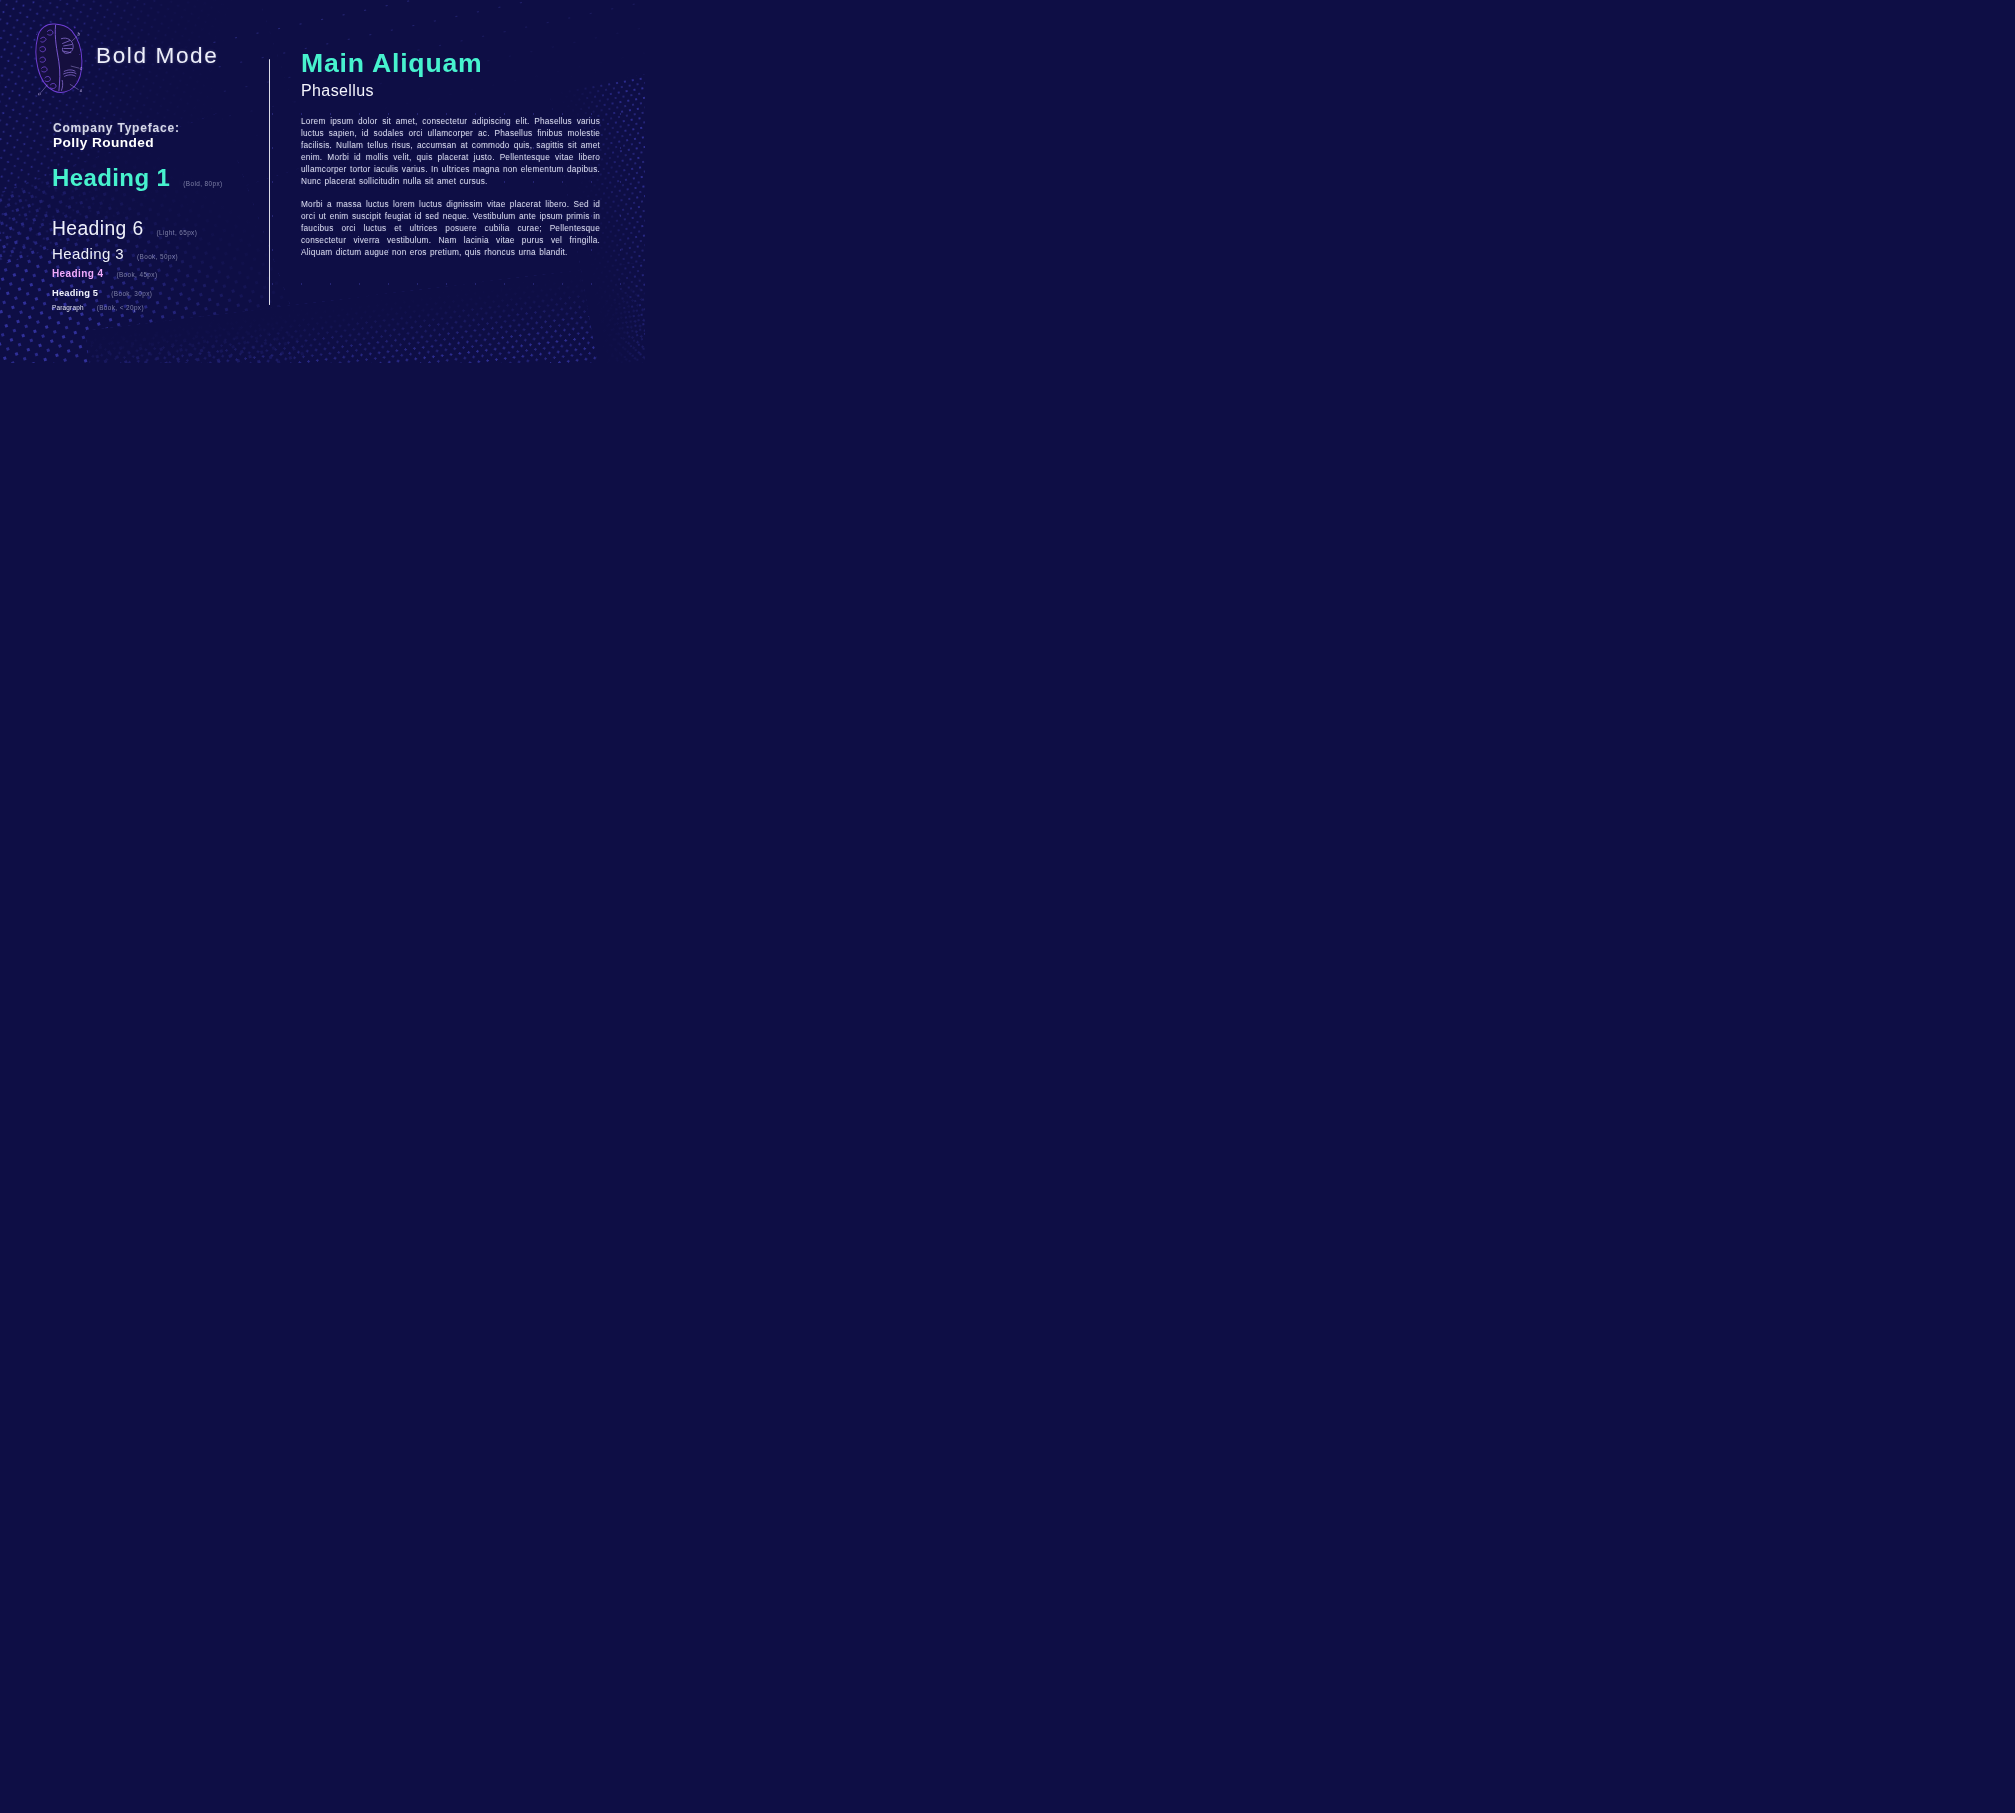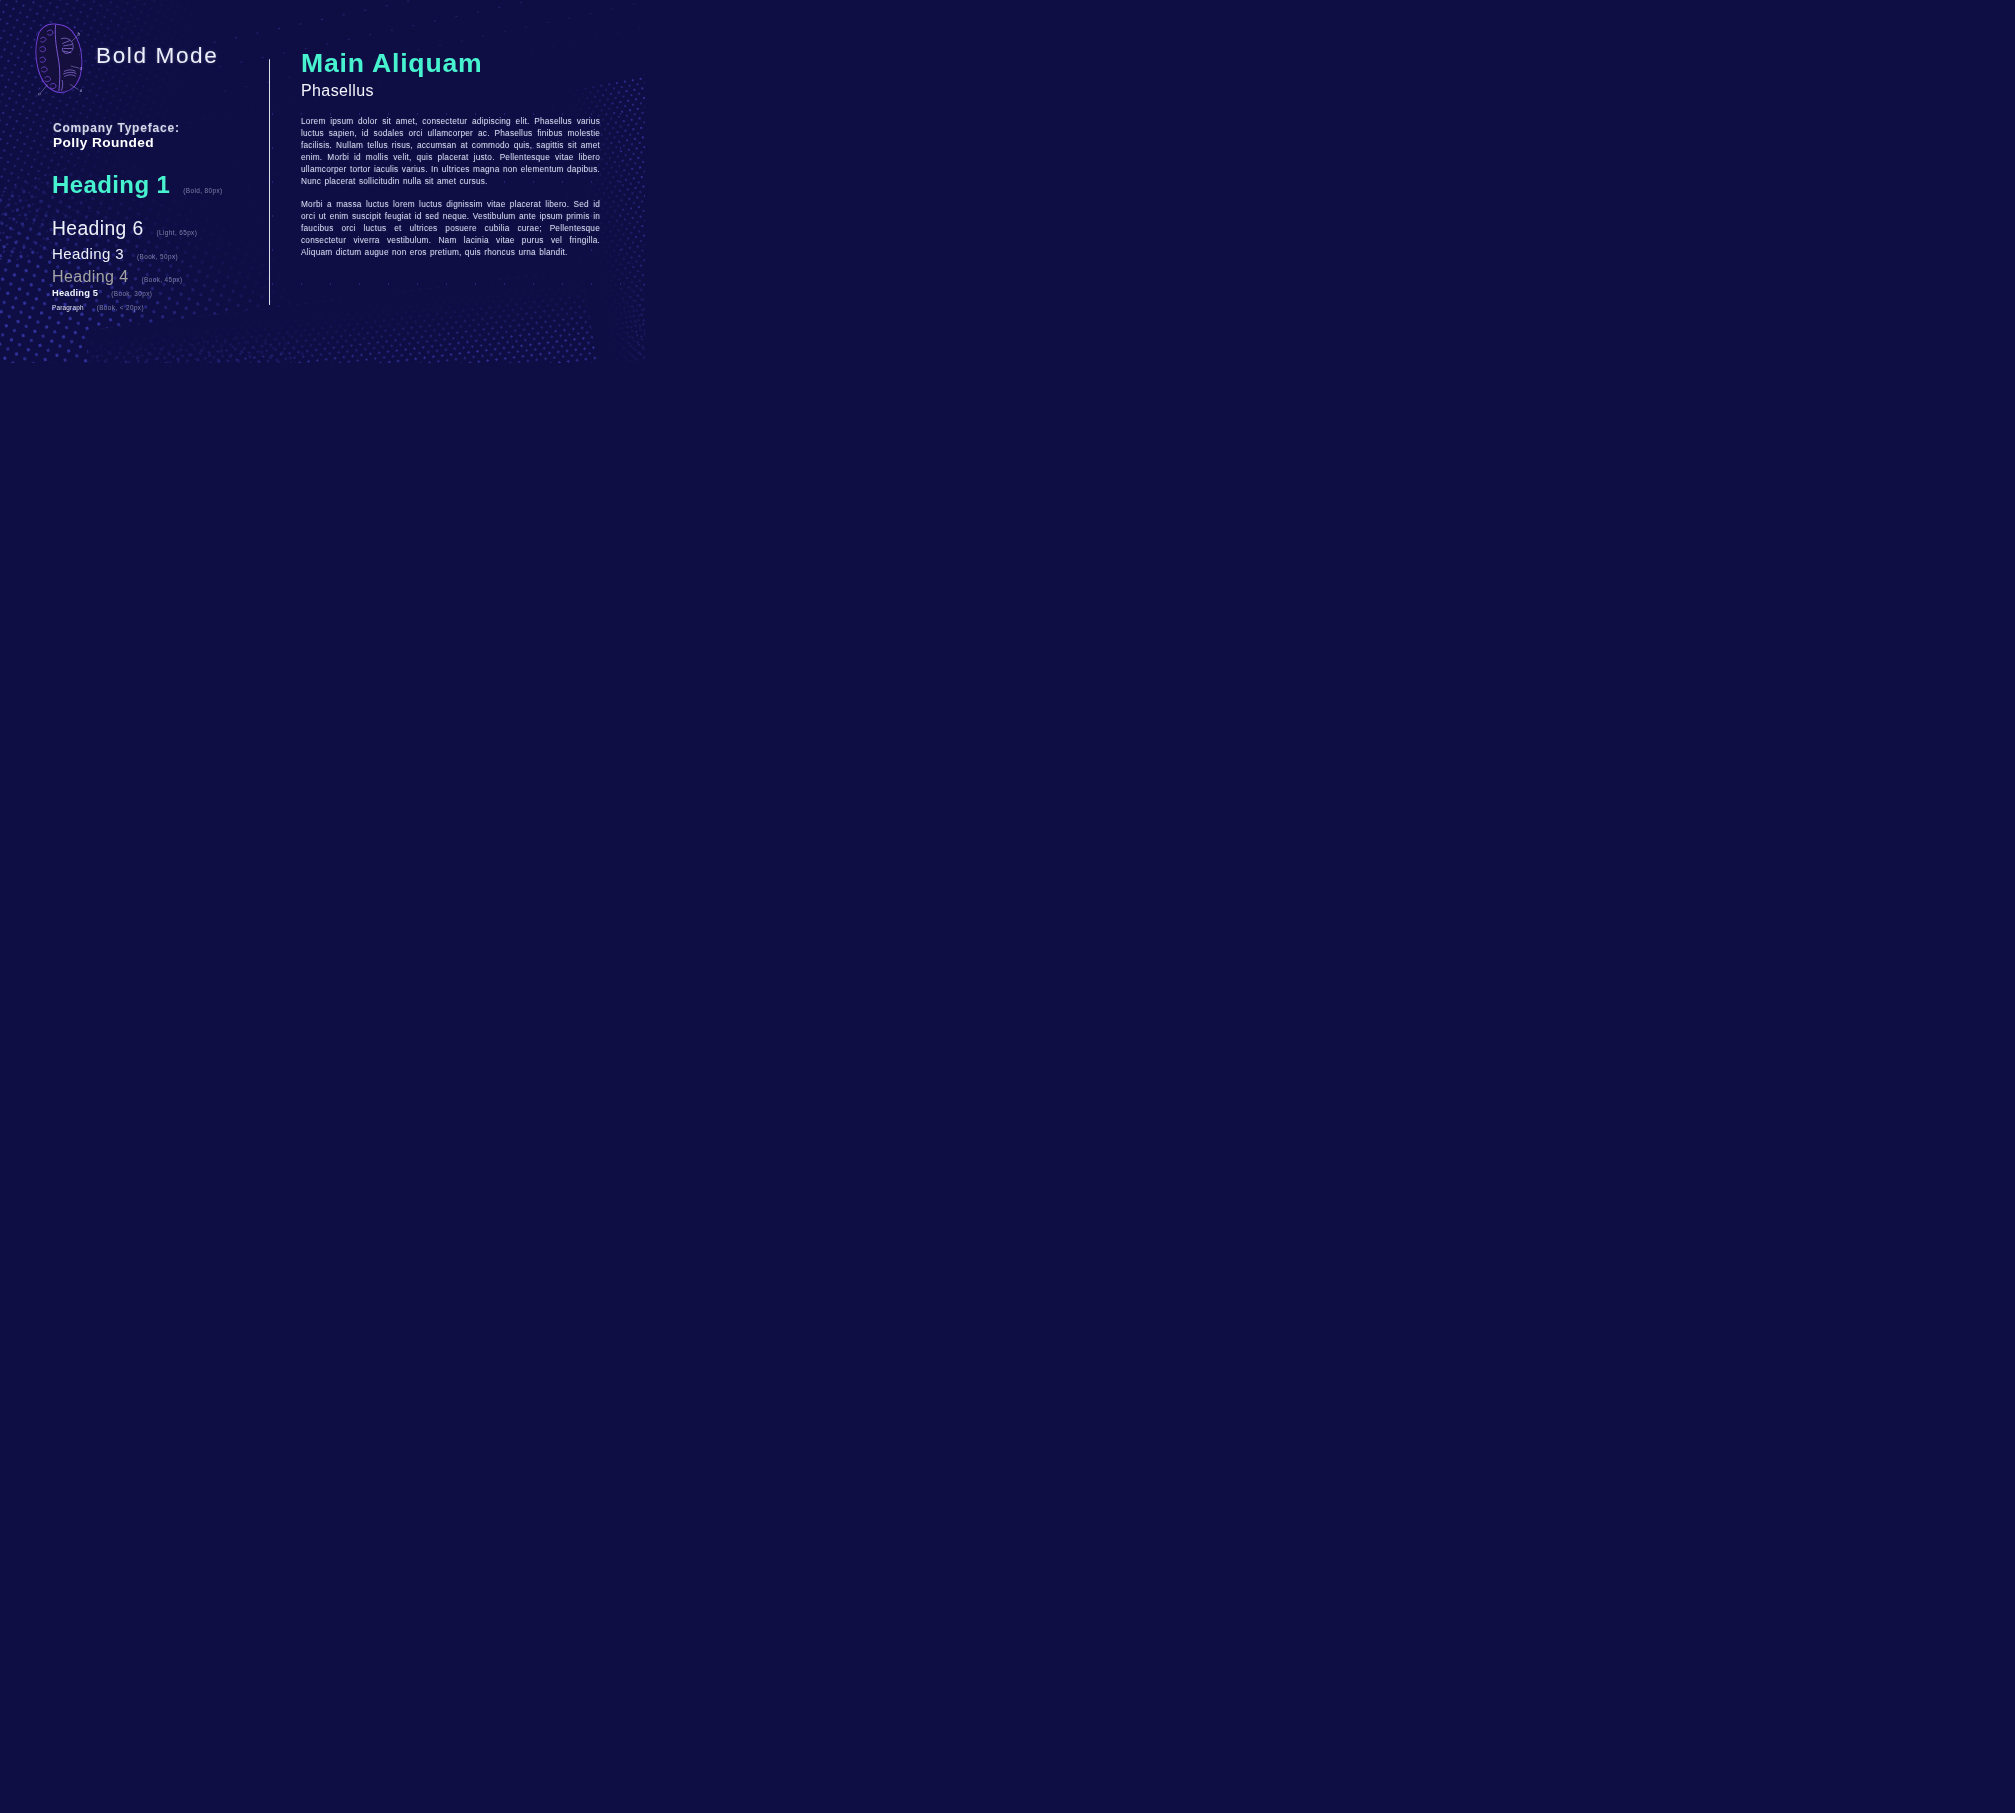--- a/index.html
+++ b/index.html
@@ -74,28 +74,28 @@
     left:53px;top:121px;font-size:12px;font-weight:700;
     letter-spacing:0.8px;color:rgba(233,235,248,.9);text-shadow:0 0 2.4px rgba(230,232,255,.2);
   }
   .typeface-name{
     left:53px;top:135px;font-size:13.7px;font-weight:700;letter-spacing:0.4px;color:#ffffff;
   }
   .scale-row{position:absolute;left:52px;z-index:2;display:flex;align-items:baseline;gap:13px;white-space:nowrap;}
   .scale-row .spec{
     font-size:6.4px;font-weight:300;letter-spacing:0.4px;color:rgba(212,215,240,.55);
   }
-  .row-h1{top:171px}
+  .row-h1{top:164px}
   .row-h1 .label{font-size:24px;font-weight:700;color:#47f2ce;letter-spacing:0.4px;}
   .row-h2{top:218px}
   .row-h2 .label{font-size:19.3px;font-weight:300;color:#eef0fa;letter-spacing:0.4px;}
   .row-h3{top:245px}
   .row-h3 .label{font-size:15px;font-weight:400;color:#eef0fa;letter-spacing:0.4px;}
   .row-h4{top:268px}
-  .row-h4 .label{font-size:16px;font-weight:400;color:#a3a3a3;letter-spacing:0.4px;}
+  .row-h4 .label{font-size:10px;font-weight:700;color:#f0abfc;letter-spacing:0.4px;}
   .row-h5{top:288px}
   .row-h5 .label{font-size:9.3px;font-weight:700;color:#eef0fa;letter-spacing:0.2px;}
   .row-p{top:304px}
   .row-p .label{font-size:6.4px;font-weight:300;color:#e4e6f5;letter-spacing:0.2px;}
   .divider{
     left:269px;top:59px;width:1.2px;height:246px;z-index:2;
     background:rgba(250,250,255,.88);border-radius:0.8px;
   }
   .main-heading{
     left:301px;top:48px;font-size:26.6px;font-weight:700;

